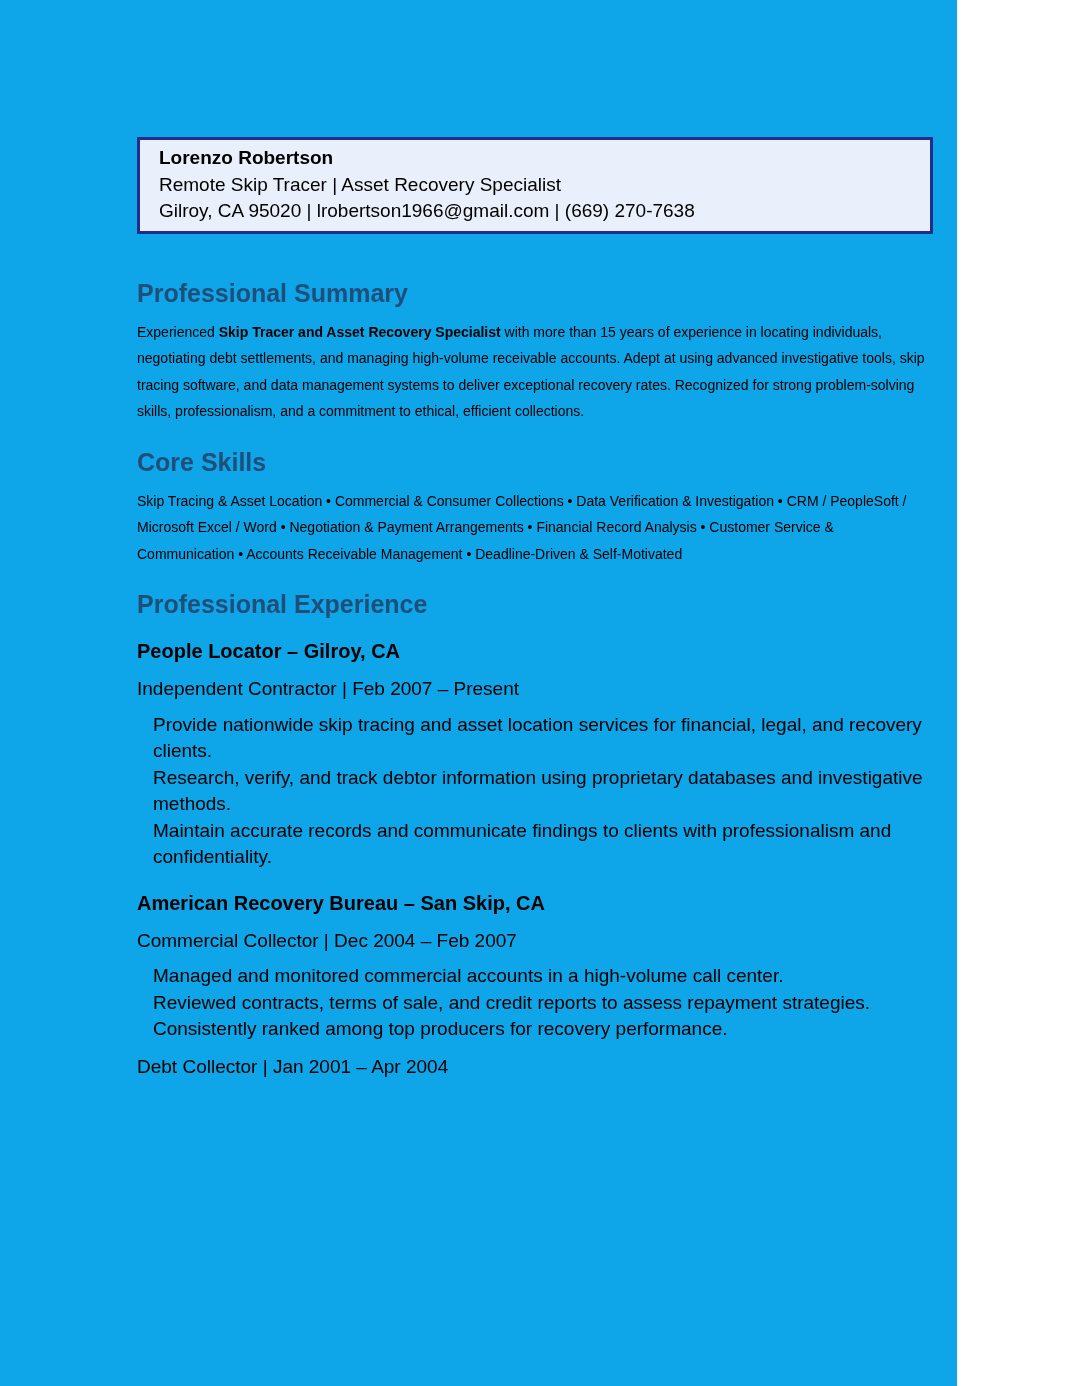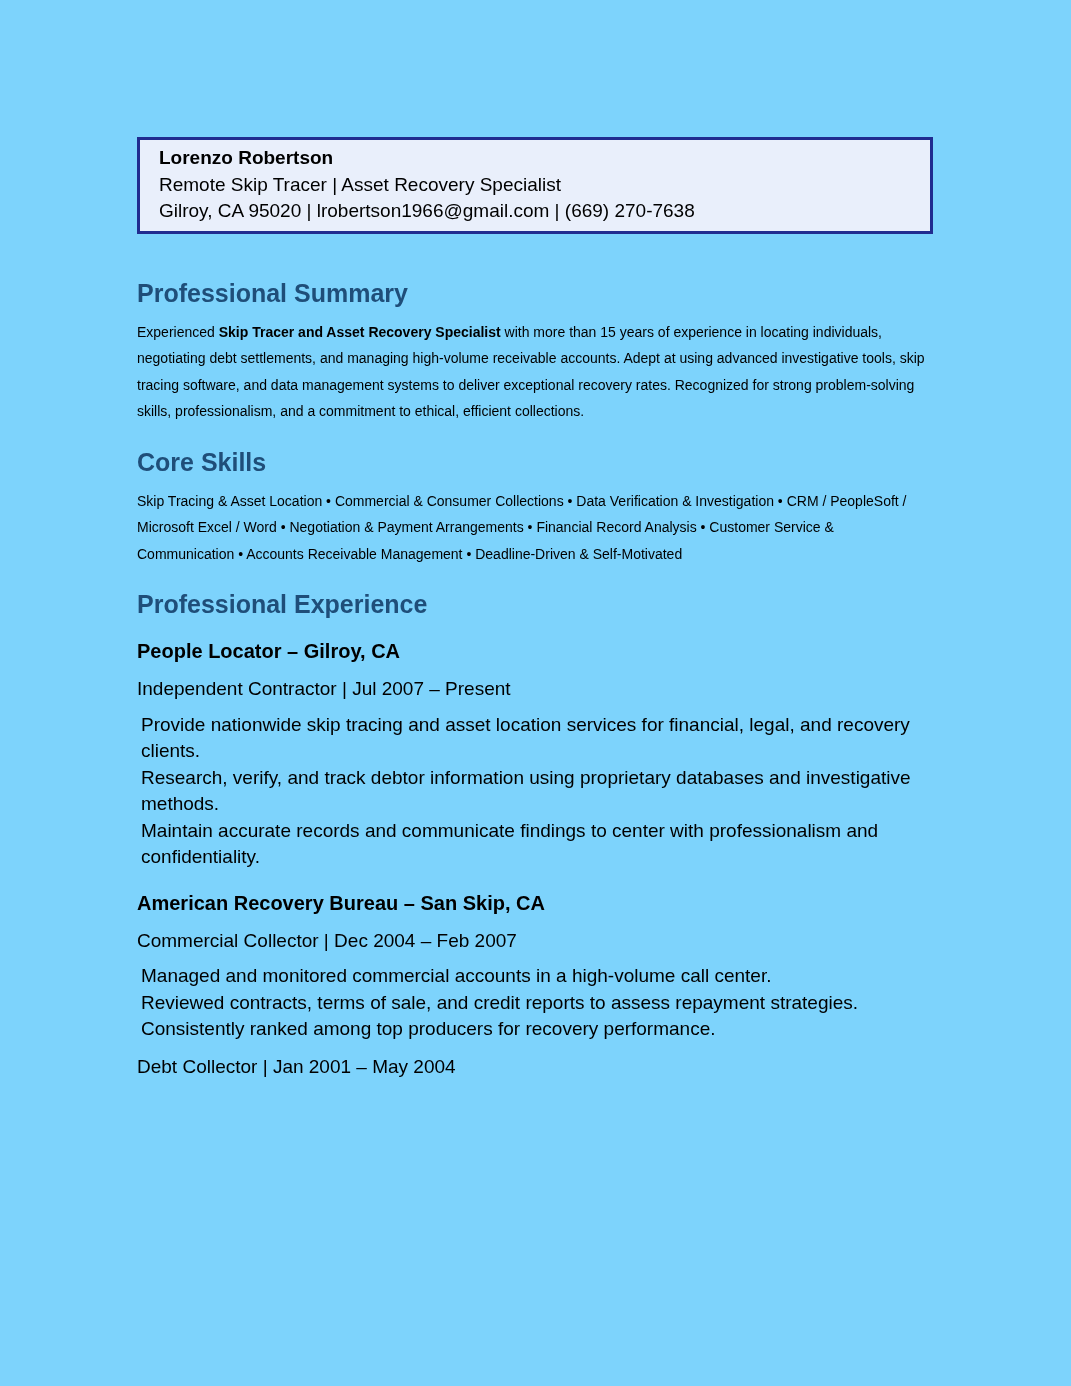--- a/index.html
+++ b/index.html
@@ -1,20 +1,20 @@
 <!DOCTYPE html>
 <html><head>
 <meta charset="utf-8">
 <style>
   html, body { margin: 0; padding: 0; background: #ffffff; }
   .page {
     position: relative;
-    width: 1071px;
+    width: 957px;
     height: 1386px;
-    background: #7dd3fc;
+    background: #0ea5e9;
     font-family: "Liberation Sans", "DejaVu Sans", sans-serif;
     color: #000000;
     overflow: hidden;
   }
   .content {
     position: absolute;
     left: 137px;
     top: 0;
     width: 796px;
   }
@@ -53,21 +53,21 @@
     color: #000000;
     margin: 19px 0 0 0;
   }
   h3.job.later { margin-top: 19px; }
   p.role {
     font-size: 19px;
     line-height: 26.5px;
     margin: 11px 0 0 0;
   }
   .details {
-    margin: 9px 0 0 4px;
+    margin: 9px 0 0 16px;
   }
   .details .detail-line {
     font-size: 19px;
     line-height: 26.5px;
   }
 </style>
 </head>
 <body>
 
 <div class="page">
@@ -82,36 +82,36 @@
     <h2 class="section first">Professional Summary</h2>
     <p class="body"><span>Experienced </span><b>Skip Tracer and Asset Recovery Specialist</b><span> with more than 15 years of experience in locating individuals, negotiating debt settlements, and managing high-volume receivable accounts. Adept at using advanced investigative tools, skip tracing software, and data management systems to deliver exceptional recovery rates. Recognized for strong problem-solving skills, professionalism, and a commitment to ethical, efficient collections.</span></p>
 
     <h2 class="section">Core Skills</h2>
     <p class="body">Skip Tracing &amp; Asset Location • Commercial &amp; Consumer Collections • Data Verification &amp; Investigation • CRM / PeopleSoft / Microsoft Excel / Word • Negotiation &amp; Payment Arrangements • Financial Record Analysis • Customer Service &amp; Communication • Accounts Receivable Management • Deadline-Driven &amp; Self-Motivated</p>
 
     <h2 class="section">Professional Experience</h2>
 
     <div>
       <h3 class="job">People Locator – Gilroy, CA</h3>
-      <p class="role">Independent Contractor | Jul 2007 – Present</p>
+      <p class="role">Independent Contractor | Feb 2007 – Present</p>
       <div class="details">
         <div class="detail-line">Provide nationwide skip tracing and asset location services for financial, legal, and recovery clients.</div>
         <div class="detail-line">Research, verify, and track debtor information using proprietary databases and investigative methods.</div>
-        <div class="detail-line">Maintain accurate records and communicate findings to center with professionalism and confidentiality.</div>
+        <div class="detail-line">Maintain accurate records and communicate findings to clients with professionalism and confidentiality.</div>
       </div>
     </div>
 
     <div>
       <h3 class="job later">American Recovery Bureau – San Skip, CA</h3>
       <p class="role">Commercial Collector | Dec 2004 – Feb 2007</p>
       <div class="details">
         <div class="detail-line">Managed and monitored commercial accounts in a high-volume call center.</div>
         <div class="detail-line">Reviewed contracts, terms of sale, and credit reports to assess repayment strategies.</div>
         <div class="detail-line">Consistently ranked among top producers for recovery performance.</div>
       </div>
     </div>
 
     <div>
-      <p class="role">Debt Collector | Jan 2001 – May 2004</p>
+      <p class="role">Debt Collector | Jan 2001 – Apr 2004</p>
     </div>
 
   </div>
 </div>
 
 </body></html>

